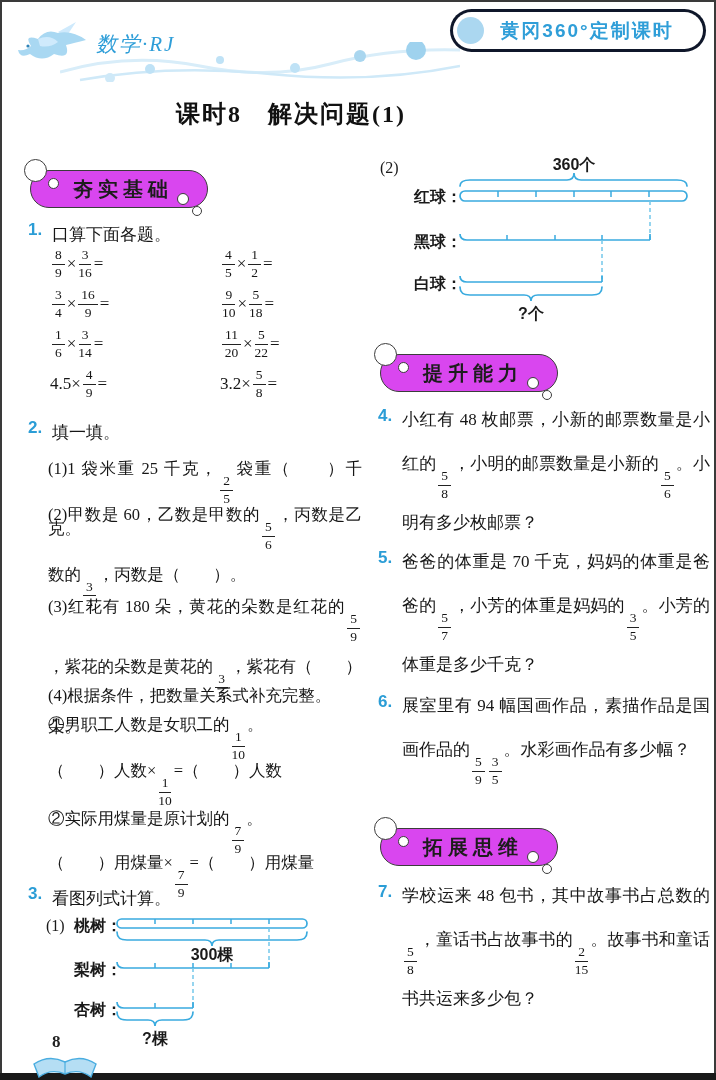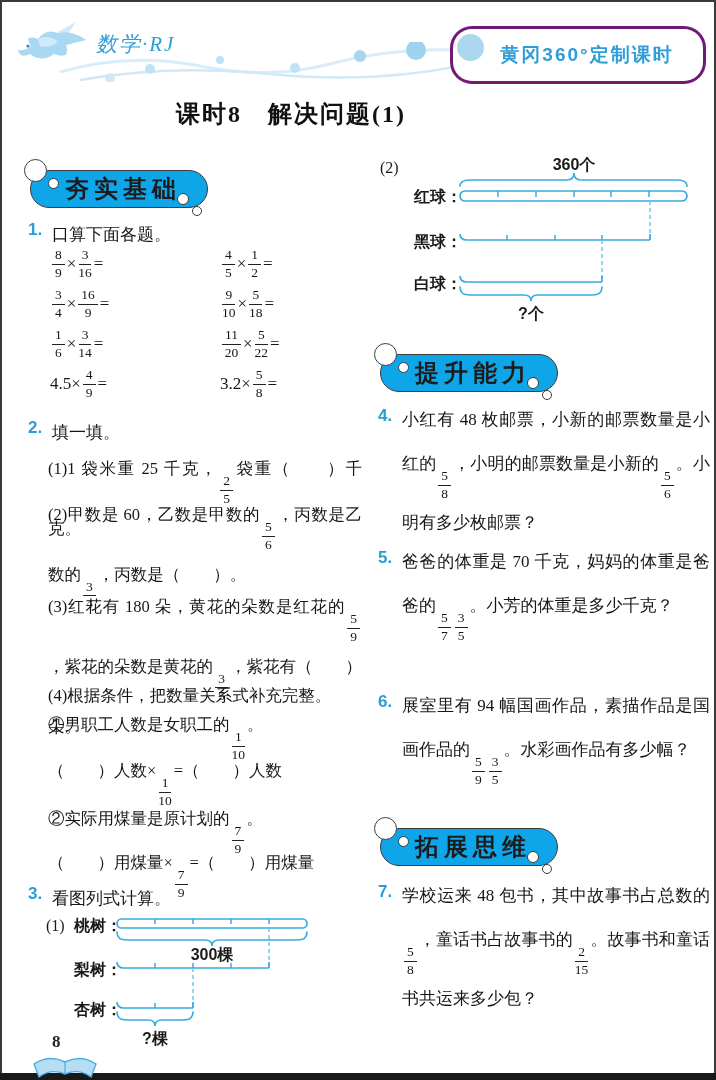--- a/index.html
+++ b/index.html
@@ -6,34 +6,34 @@
   body{
     width:716px;height:1080px;position:relative;background:#ffffff;
     font-family:"Liberation Serif",serif;color:#161616;overflow:hidden;
   }
   .frame{position:absolute;inset:0;border:2px solid #3a3a3a;pointer-events:none;z-index:40;}
   .bottom-bar{position:absolute;left:0;bottom:0;width:716px;height:7px;background:#191919;z-index:41;}
 
   
   .brand-text{position:absolute;left:96px;top:30px;font-size:21px;font-weight:400;font-style:italic;
     color:#2f9ed8;letter-spacing:2px;font-family:"Liberation Serif",serif;}
-  .badge{position:absolute;right:10px;top:26px;width:256px;height:58px;border-radius:22px;background:#701a75;}
+  .badge{position:absolute;right:10px;top:9px;width:256px;height:43px;border-radius:22px;background:#0f172a;}
   .badge-inner{position:absolute;inset:3px;background:#ffffff;border-radius:19px;
     display:flex;align-items:center;justify-content:center;}
   .badge-circle{position:absolute;left:7px;top:8px;width:27px;height:27px;border-radius:50%;background:#abd7f0;z-index:2;}
   .badge-label{font-family:"Liberation Sans",sans-serif;font-weight:700;font-size:19px;color:#2f9ed8;letter-spacing:2px;padding-left:18px;}
 
   
   .page-title{position:absolute;left:0;top:98px;width:582px;text-align:center;
     font-size:24px;font-weight:700;letter-spacing:2px;color:#111;}
 
   
-  .sec-pill{position:absolute;height:36px;width:168px;border:1.7px solid #3c3c3c;border-radius:20px;background:#0ea5e9;
+  .sec-pill{position:absolute;height:36px;width:168px;border:1.7px solid #3c3c3c;border-radius:20px;background:#d946ef;
     display:flex;align-items:center;justify-content:center;
-    font-family:"Liberation Sans",sans-serif;font-weight:700;font-size:24px;letter-spacing:5px;color:#1c1c1c;
+    font-family:"Liberation Sans",sans-serif;font-weight:700;font-size:20px;letter-spacing:5px;color:#1c1c1c;
     padding-left:8px;z-index:5;}
   .sp-c1{position:absolute;left:-7px;top:-12px;width:21px;height:21px;border:1.6px solid #3c3c3c;border-radius:50%;background:#fff;}
   .sp-c2{position:absolute;left:17px;top:7px;width:9px;height:9px;border:1.5px solid #3c3c3c;border-radius:50%;background:#fff;}
   .sp-c3{position:absolute;right:18px;bottom:2px;width:10px;height:10px;border:1.5px solid #3c3c3c;border-radius:50%;background:#fff;}
   .sp-c4{position:absolute;right:5px;bottom:-9px;width:8px;height:8px;border:1.5px solid #3c3c3c;border-radius:50%;background:#fff;}
 
   
   .q{position:absolute;font-size:17px;}
   .qno{position:absolute;left:0;top:0;color:#2b9dd6;font-family:"Liberation Sans",sans-serif;font-weight:700;font-size:17px;}
   .qtext{display:block;padding-left:24px;line-height:30px;text-align:justify;}
@@ -300,21 +300,21 @@
         <span class="n">5</span>
         <span class="d">6</span>
       </span><span>。小明有多少枚邮票？</span></span>
 </div>
 
 <div class="q rich" style="left:378px;top:540px;width:332px;">
   <span class="qno" style="top:8px;">5.</span>
   <span class="qtext"><span>爸爸的体重是 70 千克，妈妈的体重是爸爸的</span><span class="frac">
         <span class="n">5</span>
         <span class="d">7</span>
-      </span><span class="frac">
+      </span><span>，小芳的体重是妈妈的</span><span class="frac">
         <span class="n">3</span>
         <span class="d">5</span>
       </span><span>。小芳的体重是多少千克？</span></span>
 </div>
 
 <div class="q rich" style="left:378px;top:684px;width:332px;">
   <span class="qno" style="top:8px;">6.</span>
   <span class="qtext"><span>展室里有 94 幅国画作品，素描作品是国画作品的</span><span class="frac">
         <span class="n">5</span>
         <span class="d">9</span>

